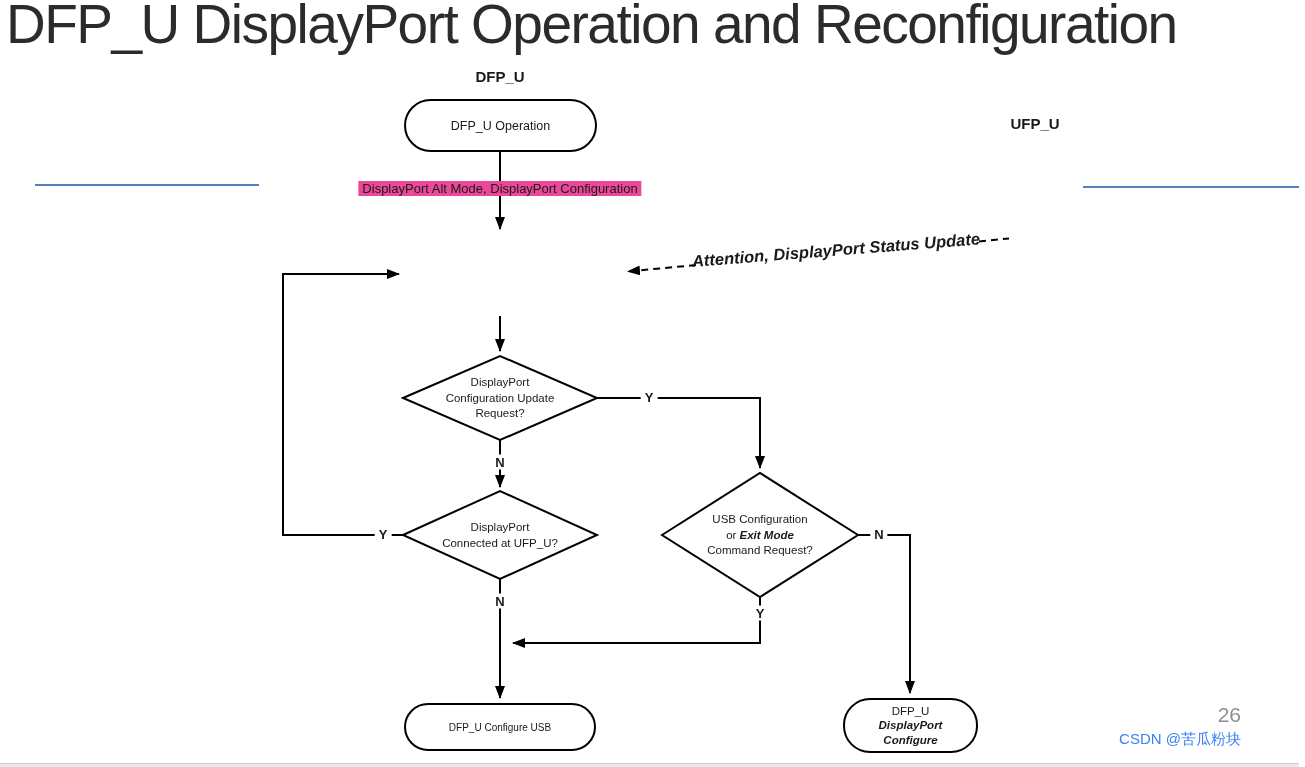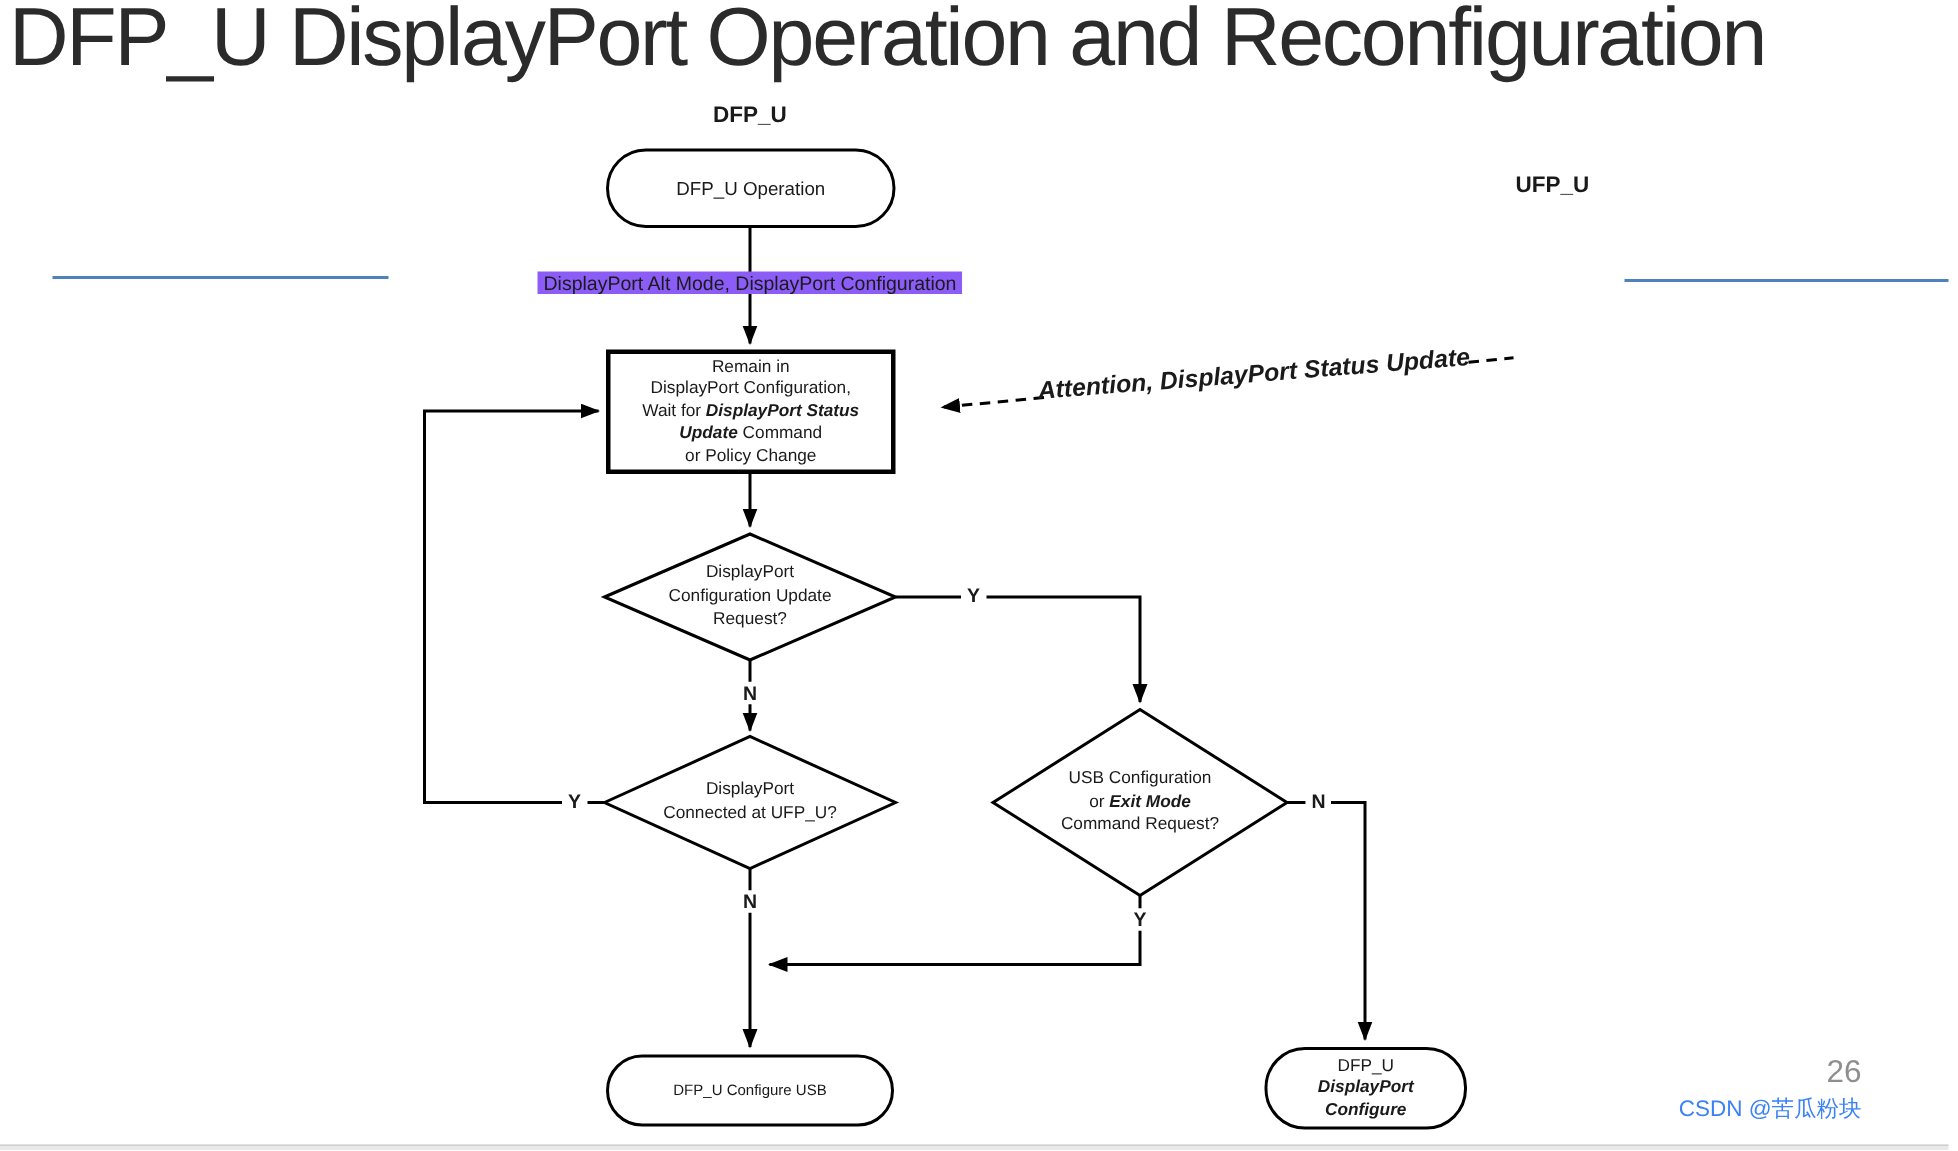--- a/index.html
+++ b/index.html
@@ -32,21 +32,21 @@
 
   .diamond-text { position:absolute; transform:translate(-50%,-50%); text-align:center;
                   font-size:11.5px; line-height:15.5px; font-weight:500; color:#1a1a1a; z-index:2; white-space:nowrap; }
   .d1-text { left:500px; top:398px; }
   .d2-text { left:500px; top:535px; }
   .d3-text { left:760px; top:535px; }
 
   .flow-label { position:absolute; transform:translate(-50%,-50%); background:#fff; padding:0 4px;
                 font-size:13px; font-weight:600; color:#1a1a1a; z-index:3; }
   .transition-label { position:absolute; left:500px; top:181px; transform:translateX(-50%);
-                      background:#8b5cf6; padding:0 4px; font-size:13px; font-weight:500; color:#1a1a1a; z-index:3; white-space:nowrap; }
+                      background:#ec4899; padding:0 4px; font-size:13px; font-weight:500; color:#1a1a1a; z-index:3; white-space:nowrap; }
 
   .annotation { position:absolute; left:692px; top:252px; transform:rotate(-4.5deg);
                 transform-origin:left center; font-size:16.5px; font-weight:700; font-style:italic;
                 color:#1a1a1a; white-space:nowrap; z-index:2; }
 
   .em { font-weight:700; font-style:italic; }
 
   .page-number { position:absolute; right:58px; top:703px; font-size:21px; color:#8f8f8f; z-index:4; }
   .watermark   { position:absolute; right:58px; top:730px; font-size:15px; color:#3b82f6; z-index:4; }
   .bottom-band { position:absolute; left:0; top:763px; width:1305px; height:4px;
@@ -88,27 +88,20 @@
     <polygon points="403,535 500,491 597,535 500,579" fill="#fff" stroke="#000" stroke-width="2"></polygon>
     <polygon points="662,535 760,473 858,535 760,597" fill="#fff" stroke="#000" stroke-width="2"></polygon>
   </svg>
 
   <div class="shape oval-start">
     <span>DFP_U Operation</span>
   </div>
 
   <div class="transition-label">DisplayPort Alt Mode, DisplayPort Configuration</div>
 
-  <div class="shape rect-wait">
-    <div>Remain in</div>
-    <div>DisplayPort Configuration,</div>
-    <div><span>Wait for </span><span class="em">DisplayPort Status</span></div>
-    <div><span class="em">Update</span><span> Command</span></div>
-    <div>or Policy Change</div>
-  </div>
 
   <div class="annotation">Attention, DisplayPort Status Update</div>
 
   <div class="diamond-text d1-text">
     <div>DisplayPort</div>
     <div>Configuration Update</div>
     <div>Request?</div>
   </div>
 
   <div class="diamond-text d2-text">

